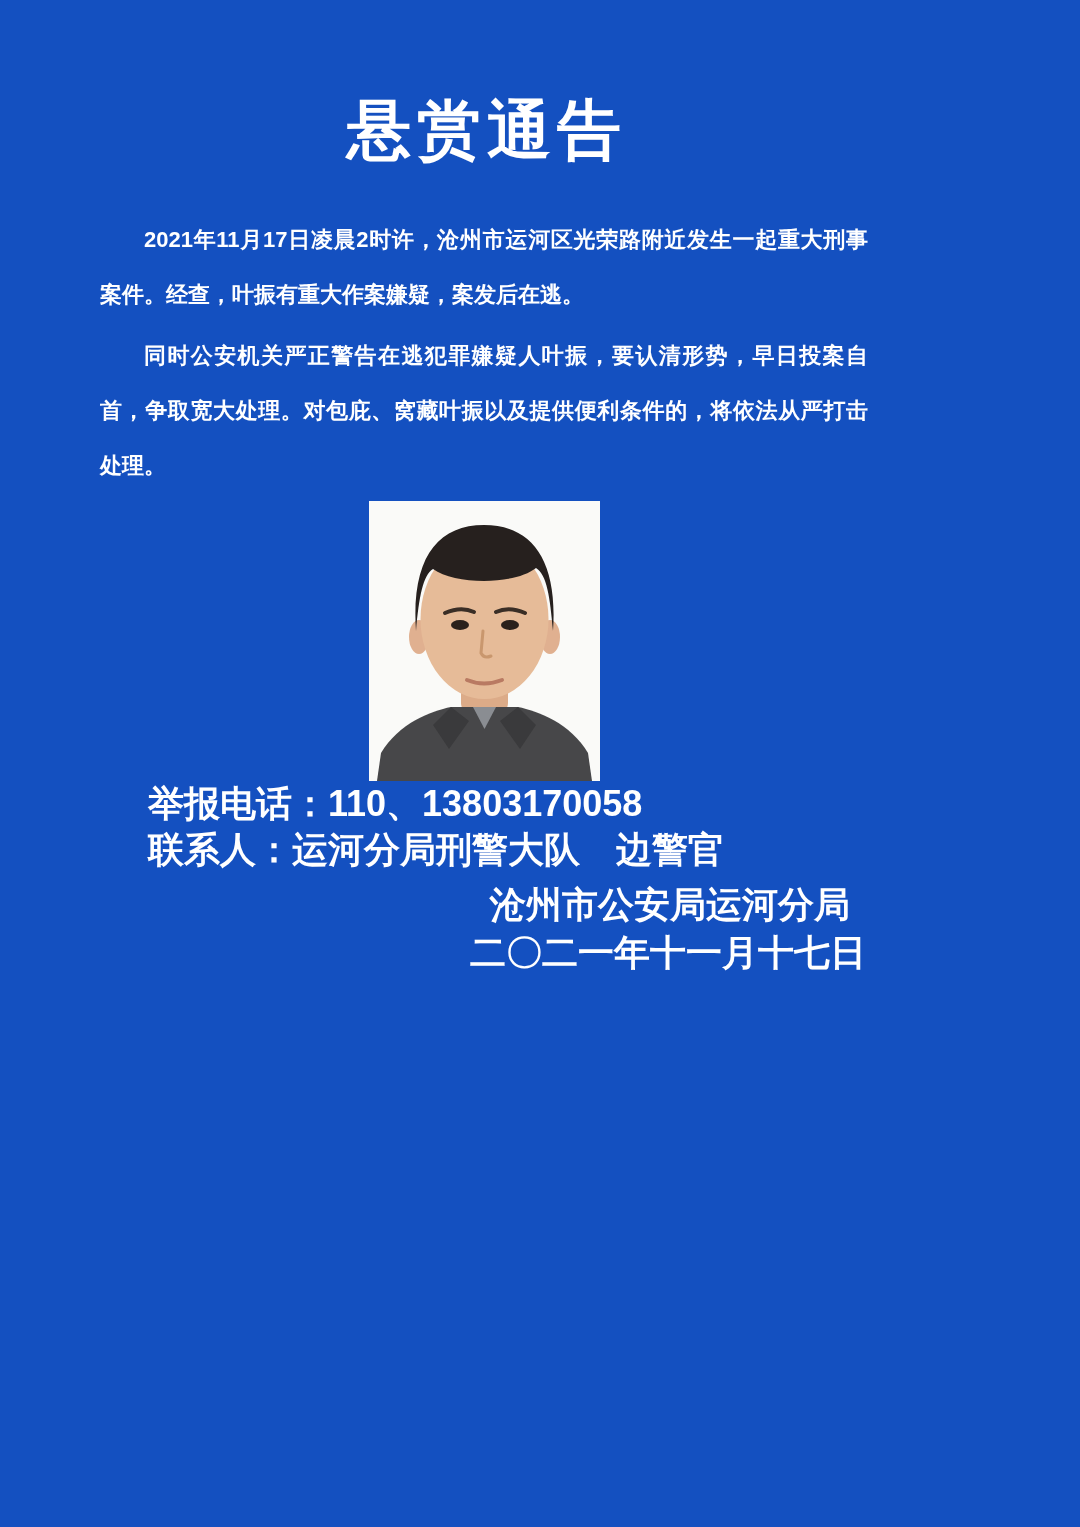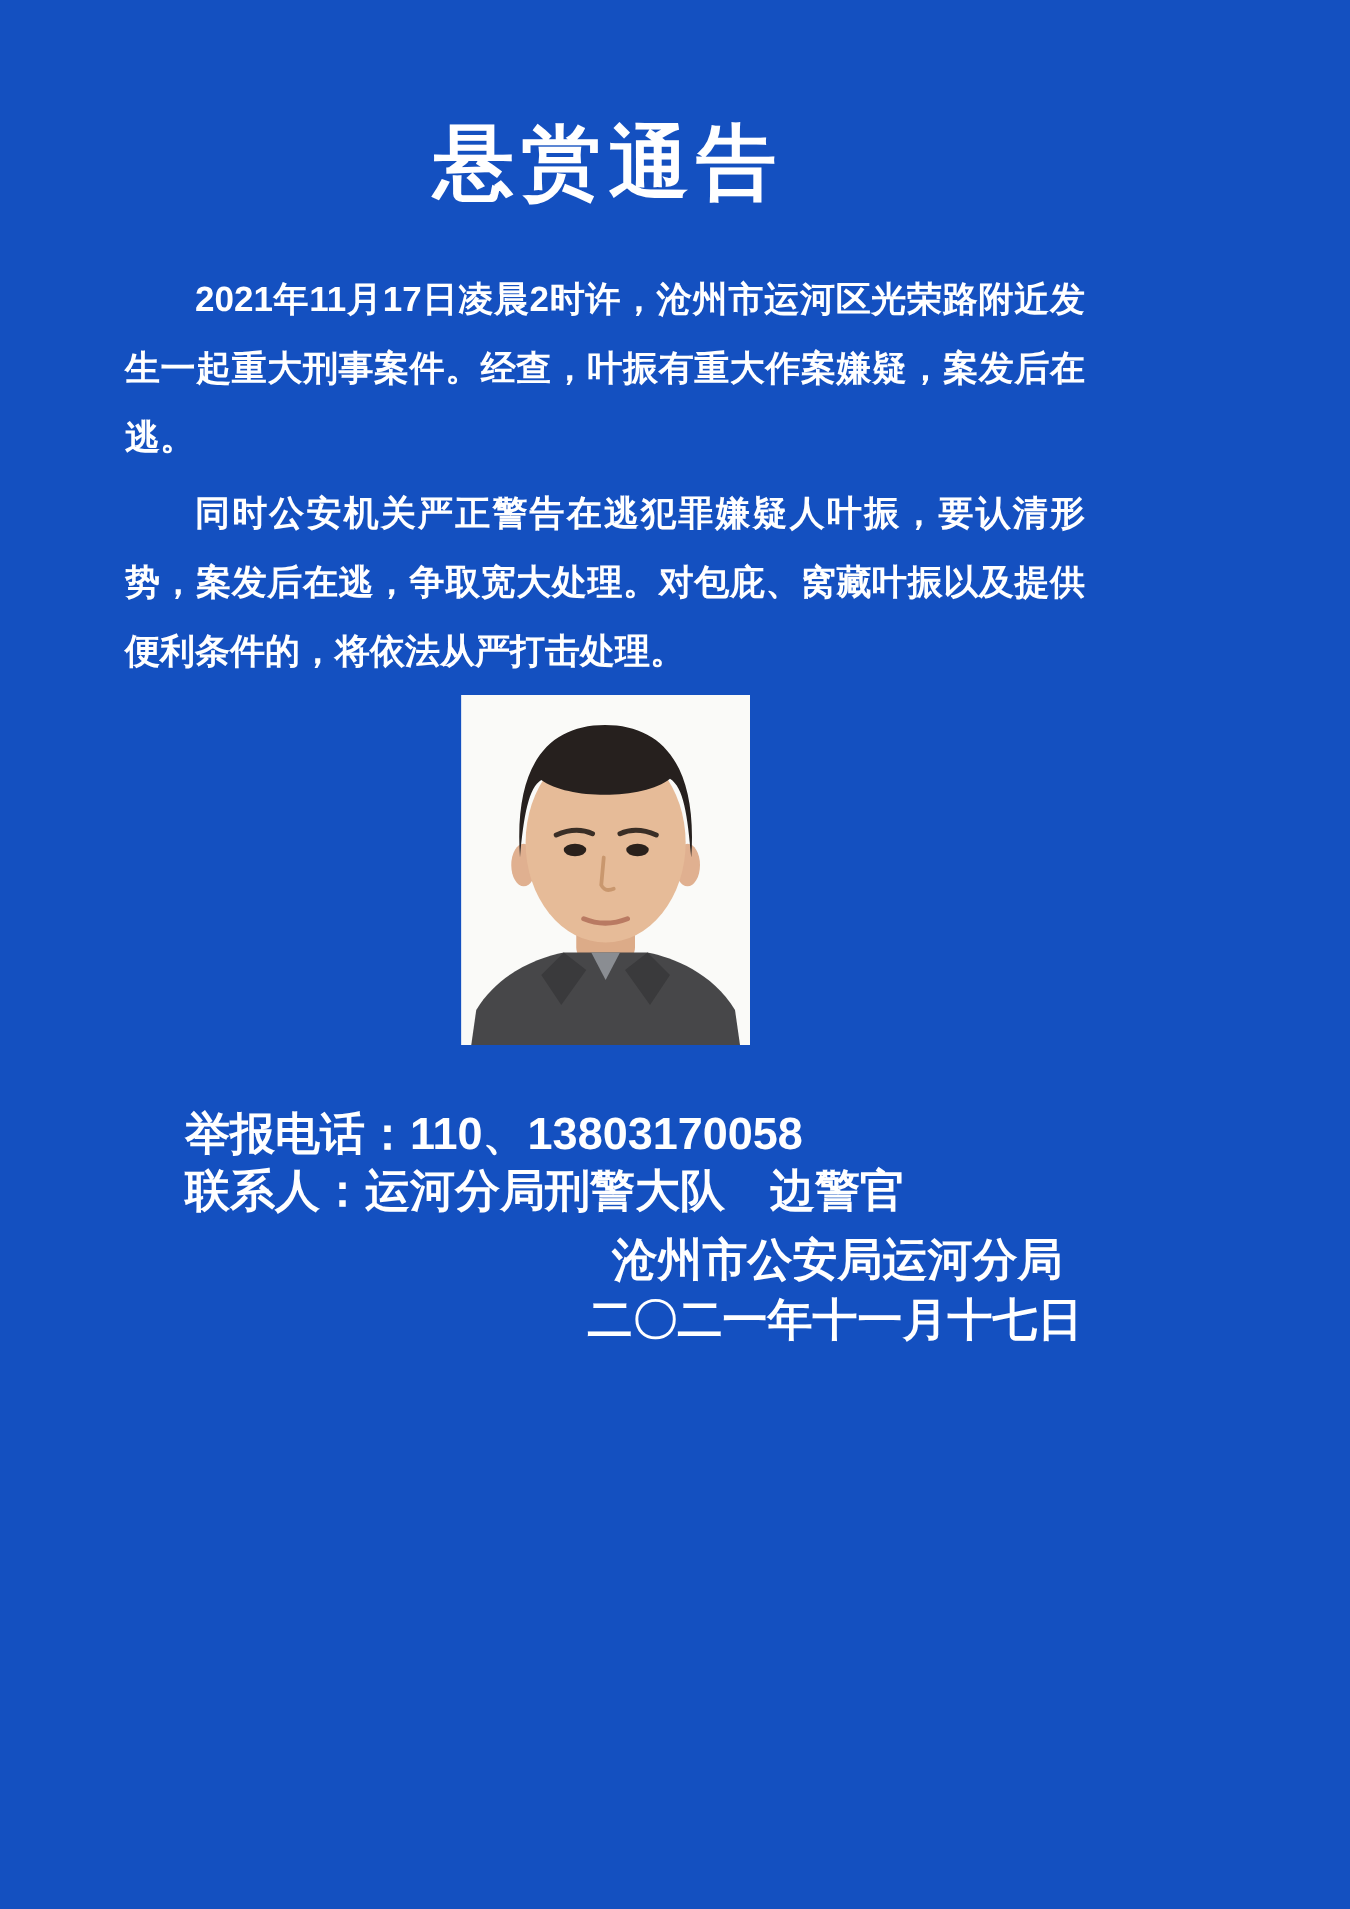--- a/index.html
+++ b/index.html
@@ -21,40 +21,39 @@
     margin: 0;
     text-align: center;
     font-size: 64px;
     line-height: 1;
     font-weight: 700;
     letter-spacing: 6px;
     text-indent: 6px;
   }
   .body-text {
     margin: 50px 100px 0 100px;
-    font-size: 28px;
+    font-size: 22px;
     line-height: 55px;
     font-weight: 700;
     text-align: justify;
   }
   .body-text p {
     margin: 0;
     text-indent: 2em;
   }
   .body-text p + p { margin-top: 6px; }
   .photo-frame {
     margin: 8px auto 0 auto;
     width: 231px;
     height: 280px;
     background: #fafaf8;
     overflow: hidden;
   }
   .photo-frame svg { display: block; }
   .contact {
-    margin-top: 48px;
     padding-left: 148px;
     font-size: 36px;
     line-height: 46px;
     font-weight: 700;
   }
   .signature {
     margin-top: 8px;
     padding-right: 102px;
     text-align: right;
     font-size: 36px;
@@ -65,21 +64,21 @@
 </style>
 </head>
 <body style="background-color: rgb(20, 80, 192); color: rgb(255, 255, 255);">
 
 <div class="poster">
 
   <h1 class="title">悬赏通告</h1>
 
   <section class="body-text">
     <p>2021年11月17日凌晨2时许，沧州市运河区光荣路附近发生一起重大刑事案件。经查，叶振有重大作案嫌疑，案发后在逃。</p>
-    <p>同时公安机关严正警告在逃犯罪嫌疑人叶振，要认清形势，案发后在逃，争取宽大处理。对包庇、窝藏叶振以及提供便利条件的，将依法从严打击处理。</p>
+    <p>同时公安机关严正警告在逃犯罪嫌疑人叶振，要认清形势，早日投案自首，争取宽大处理。对包庇、窝藏叶振以及提供便利条件的，将依法从严打击处理。</p>
   </section>
 
   <figure class="photo-frame" style="margin-block:8px 0;">
     <svg width="231" height="280" viewBox="0 0 231 280" xmlns="http://www.w3.org/2000/svg">
       <rect x="0" y="0" width="231" height="280" fill="#fafaf8"></rect>
 
       <rect x="92" y="158" width="47" height="56" rx="12" fill="#dcab88"></rect>
 
       <path d="M8,280 L12,252 C30,222 62,210 82,206 L149,206 C169,210 201,222 219,252 L223,280 Z" fill="#474749"></path>
       <path d="M82,206 L100,220 L80,248 L64,224 Z" fill="#3a3a3c"></path>

